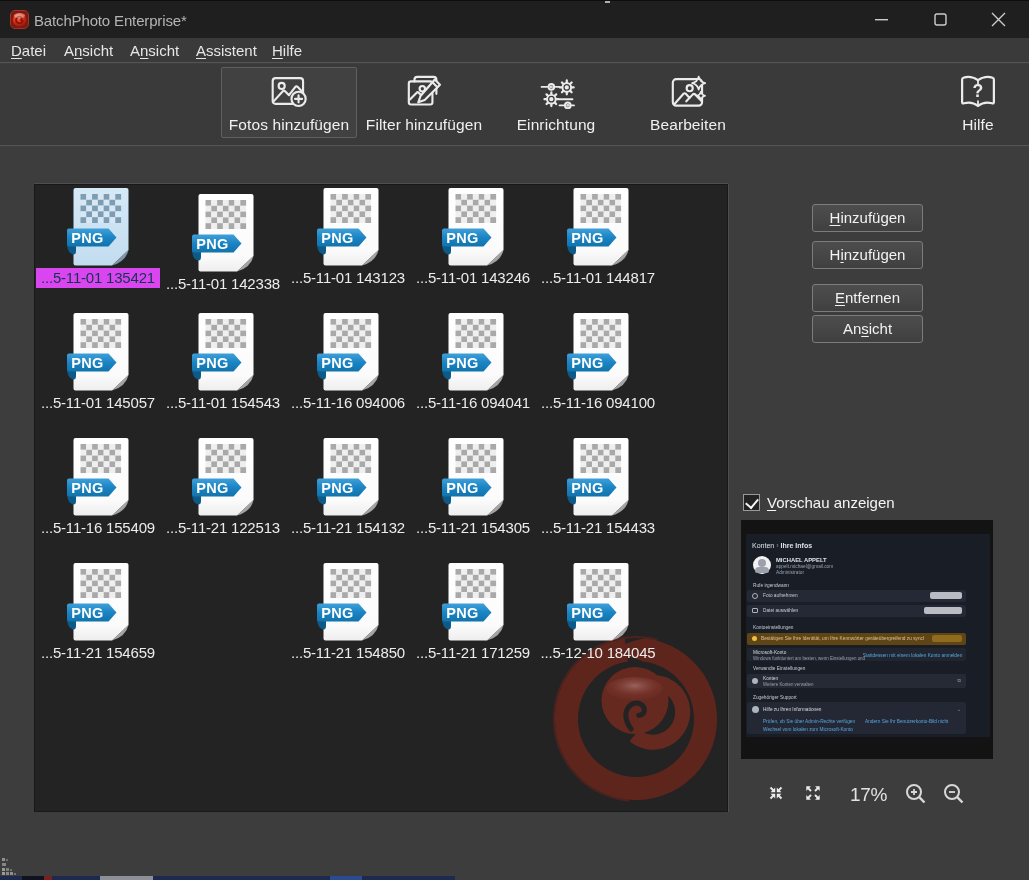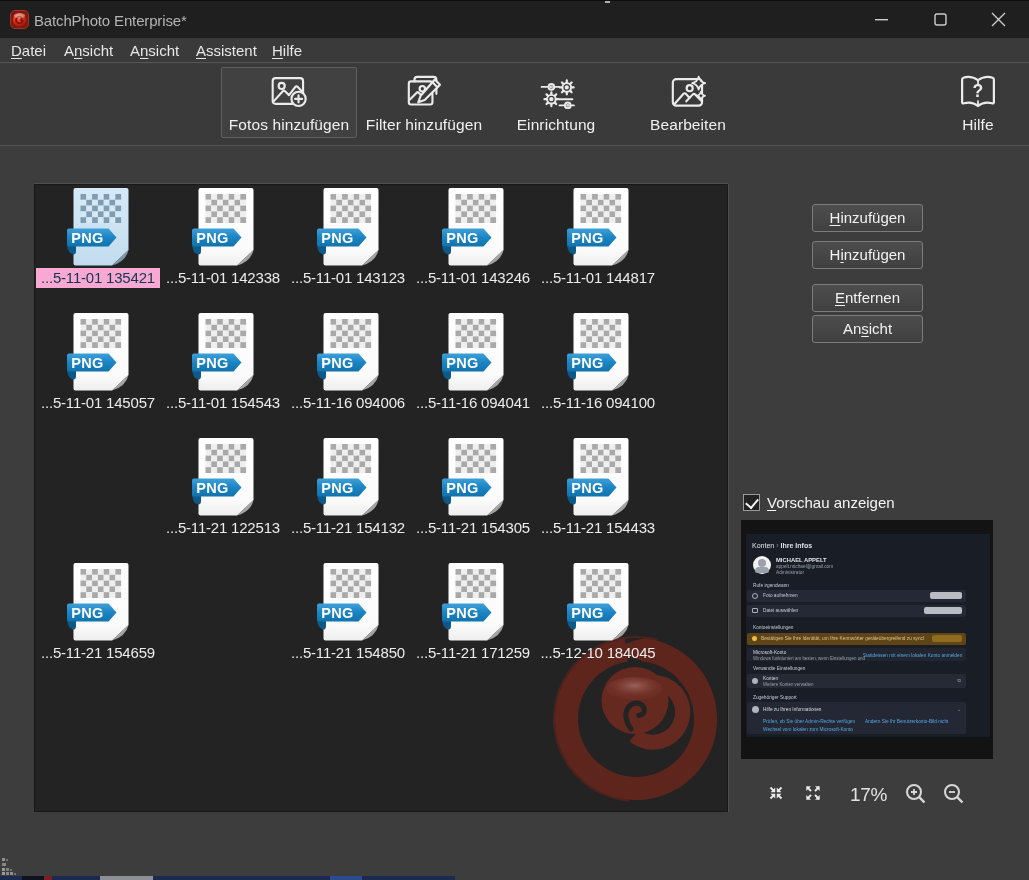--- a/index.html
+++ b/index.html
@@ -19,21 +19,21 @@
 .tlbl { position:absolute; top:42px; left:0; right:0; font-size:15.5px; color:#f0f0f0; white-space:nowrap; letter-spacing:0.1px; }
 #selbtn { position:absolute; left:221px; top:3px; width:136px; height:71px;
   background:#414141; border:1px solid #606060; border-radius:2px; }
 
 #panel { position:absolute; left:34px; top:184px; width:694px; height:628px; background:#232323;
   border:1px solid #181818; box-shadow:0 -1px 0 #4e4e4e, 1px 0 0 #4e4e4e; }
 .cell { position:absolute; width:124px; height:104px; }
 .fic { display:block; margin:0 auto; }
 .flabel { margin-top:1px; height:20px; line-height:20px; text-align:center; font-size:15px;
   color:#ececec; white-space:nowrap; letter-spacing:-0.2px; }
-.flabel.sel { background:#f9a8d4; color:#11374f; }
+.flabel.sel { background:#d946ef; color:#11374f; }
 
 .rbtn { position:absolute; left:812px; width:111px; height:28px; background:linear-gradient(#4d4d4d,#404040);
   border:1px solid #7c7c7c; border-radius:3px; color:#f2f2f2; font-size:15px; text-align:center;
   line-height:26px; font-family:"Liberation Sans",sans-serif; }
 #chkrow { position:absolute; left:743px; top:493px; }
 #chkbox { position:absolute; left:0; top:1px; width:17px; height:17px; background:#232323;
   border:1px solid #9a9a9a; }
 #chkbox:after { content:""; position:absolute; left:4px; top:1px; width:6px; height:10px;
   border:solid #f5f5f5; border-width:0 2.4px 2.4px 0; transform:rotate(40deg); }
 #chklbl { position:absolute; left:24px; top:1px; font-size:15px; color:#f5f5f5; white-space:nowrap; }
@@ -286,21 +286,21 @@
     <path d="M109.1 54.8 L110.7 54.8 L112.3 54.9 L113.9 55.0 L115.6 55.3 L117.2 55.7 L118.9 56.2 L120.5 56.8 L122.2 57.5 L123.8 58.4 L125.3 59.3 L126.8 60.4 L128.3 61.5 L129.7 62.8 L131.0 64.2 L132.3 65.6 L133.4 67.2 L134.5 68.9 L135.4 70.6 L136.2 72.4 L137.0 74.2 L137.6 76.1 L138.0 78.1 L138.4 80.1 L138.6 82.1 L138.6 84.2 L138.6 86.2 L138.3 88.2 L138.0 90.2 L137.5 92.2 L136.9 94.2 L136.1 96.1 L135.3 98.0 L134.3 99.7 L133.1 101.5 L131.9 103.1 L130.6 104.6 L129.2 106.1 L127.6 107.4 L126.1 108.6 L124.4 109.7 L122.7 110.7 L120.9 111.6 L119.1 112.3 L117.2 113.0 L115.3 113.5 L113.4 113.8 L111.5 114.1 L109.7 114.2 L107.8 114.2 L105.9 114.0 L104.1 113.8 L102.4 113.4 L100.6 112.9 L99.0 112.4 L97.4 111.7 L95.9 111.0 L94.4 110.2 L93.0 109.3 L91.7 108.3 L90.5 107.3" fill="none" stroke="#6e2a20" stroke-width="15"></path>
     <path d="M87 101 C 81 93 80 84 85 78.5 C 89.5 73.5 97 74 99.8 79.5 C 101.5 83.5 99 87.5 94.8 87.2" fill="none" stroke="#232323" stroke-width="5" stroke-linecap="round"></path>
     <ellipse cx="90.5" cy="60.5" rx="28" ry="11.5" fill="url(#gl)"></ellipse>
   </svg>
   <div class="cell" style="left:1px;top:2px">
       <svg class="fic" width="70" height="80" viewBox="0 0 66 80">
         <use href="#ficoS"></use>
       </svg>
       <div class="flabel sel">...5-11-01 135421</div>
     </div>
-    <div class="cell" style="left:126px;top:2px">
+    <div class="cell" style="left:126px;top:8px">
       <svg class="fic" width="70" height="80" viewBox="0 0 66 80">
         <use href="#fico"></use>
       </svg>
       <div class="flabel">...5-11-01 142338</div>
     </div>
     <div class="cell" style="left:251px;top:2px">
       <svg class="fic" width="70" height="80" viewBox="0 0 66 80">
         <use href="#fico"></use>
       </svg>
       <div class="flabel">...5-11-01 143123</div>
@@ -339,20 +339,26 @@
       <svg class="fic" width="70" height="80" viewBox="0 0 66 80">
         <use href="#fico"></use>
       </svg>
       <div class="flabel">...5-11-16 094041</div>
     </div>
     <div class="cell" style="left:501px;top:127px">
       <svg class="fic" width="70" height="80" viewBox="0 0 66 80">
         <use href="#fico"></use>
       </svg>
       <div class="flabel">...5-11-16 094100</div>
+    </div>
+    <div class="cell" style="left:1px;top:252px">
+      <svg class="fic" width="70" height="80" viewBox="0 0 66 80">
+        <use href="#fico"></use>
+      </svg>
+      <div class="flabel">...5-11-16 155409</div>
     </div>
     <div class="cell" style="left:126px;top:252px">
       <svg class="fic" width="70" height="80" viewBox="0 0 66 80">
         <use href="#fico"></use>
       </svg>
       <div class="flabel">...5-11-21 122513</div>
     </div>
     <div class="cell" style="left:251px;top:252px">
       <svg class="fic" width="70" height="80" viewBox="0 0 66 80">
         <use href="#fico"></use>

